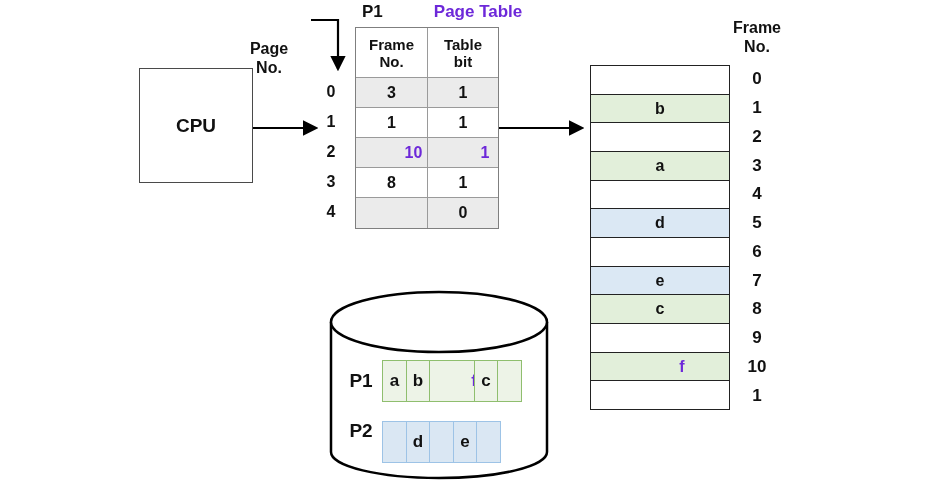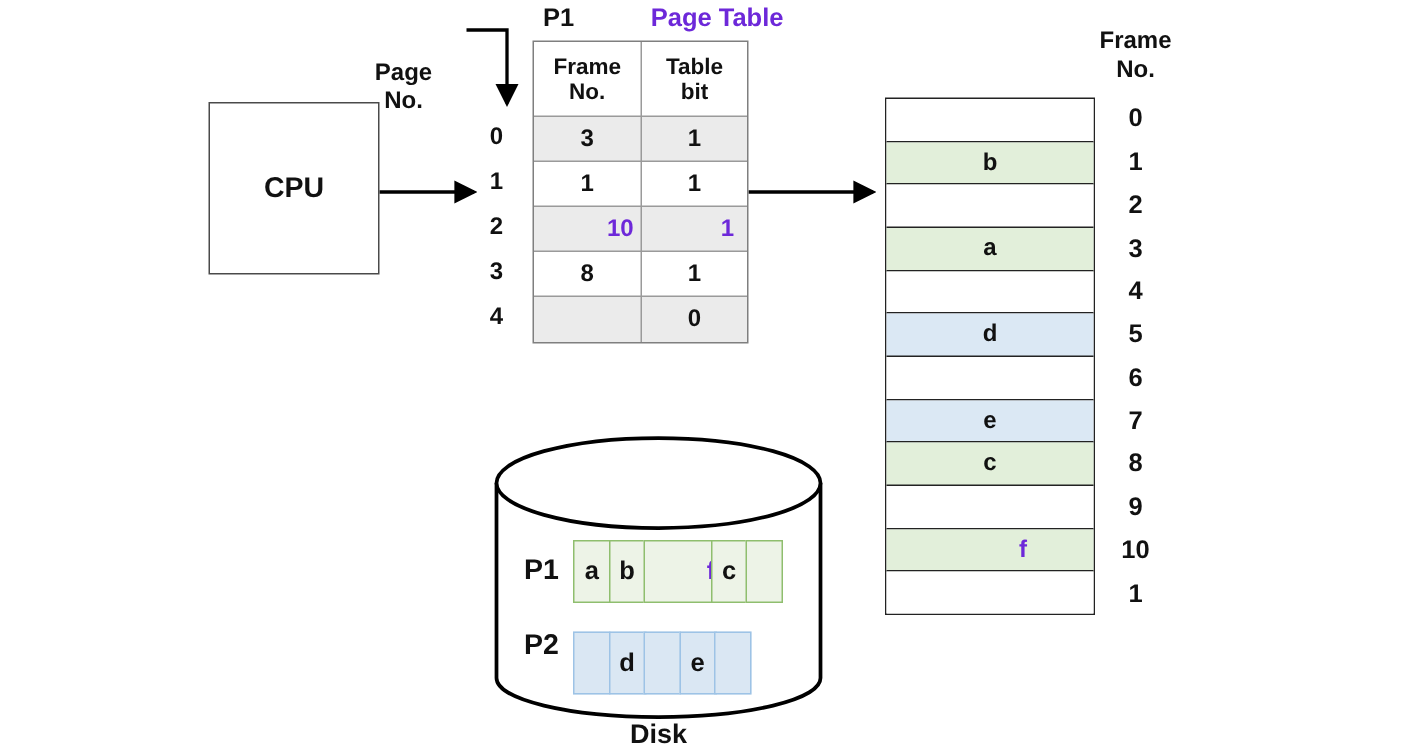--- a/index.html
+++ b/index.html
@@ -202,15 +202,14 @@
 
   <div class="abs disk-page-name disk-name-p2">P2</div>
   <div class="abs disk-row disk-row-p2 fill-blue">
     <div class="disk-cell"></div>
     <div class="disk-cell">d</div>
     <div class="disk-cell"></div>
     <div class="disk-cell">e</div>
     <div class="disk-cell"></div>
   </div>
 
-  <div class="abs disk-label">Disk</div>
 
 </div>
 
 </body></html>

